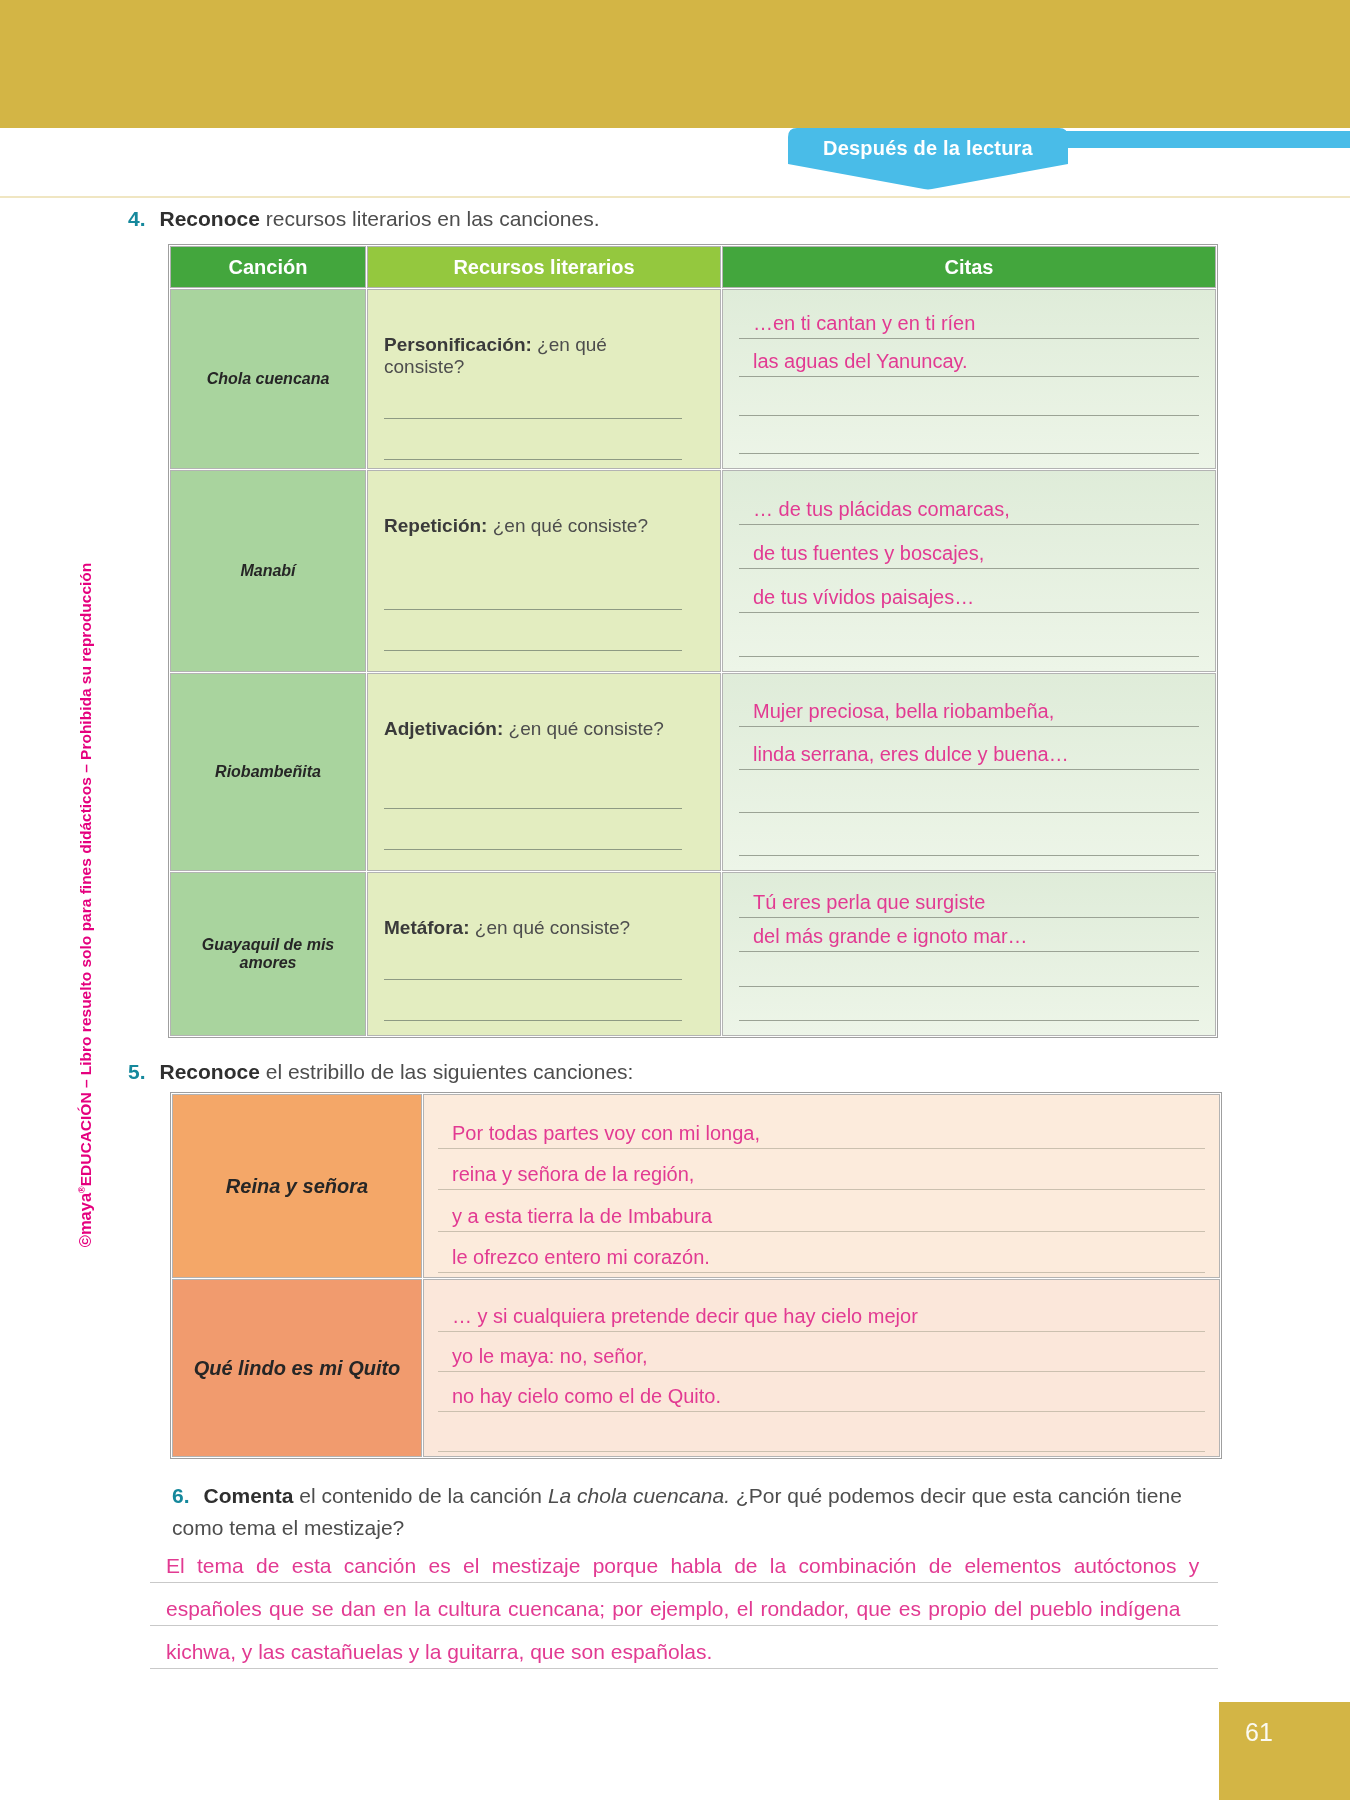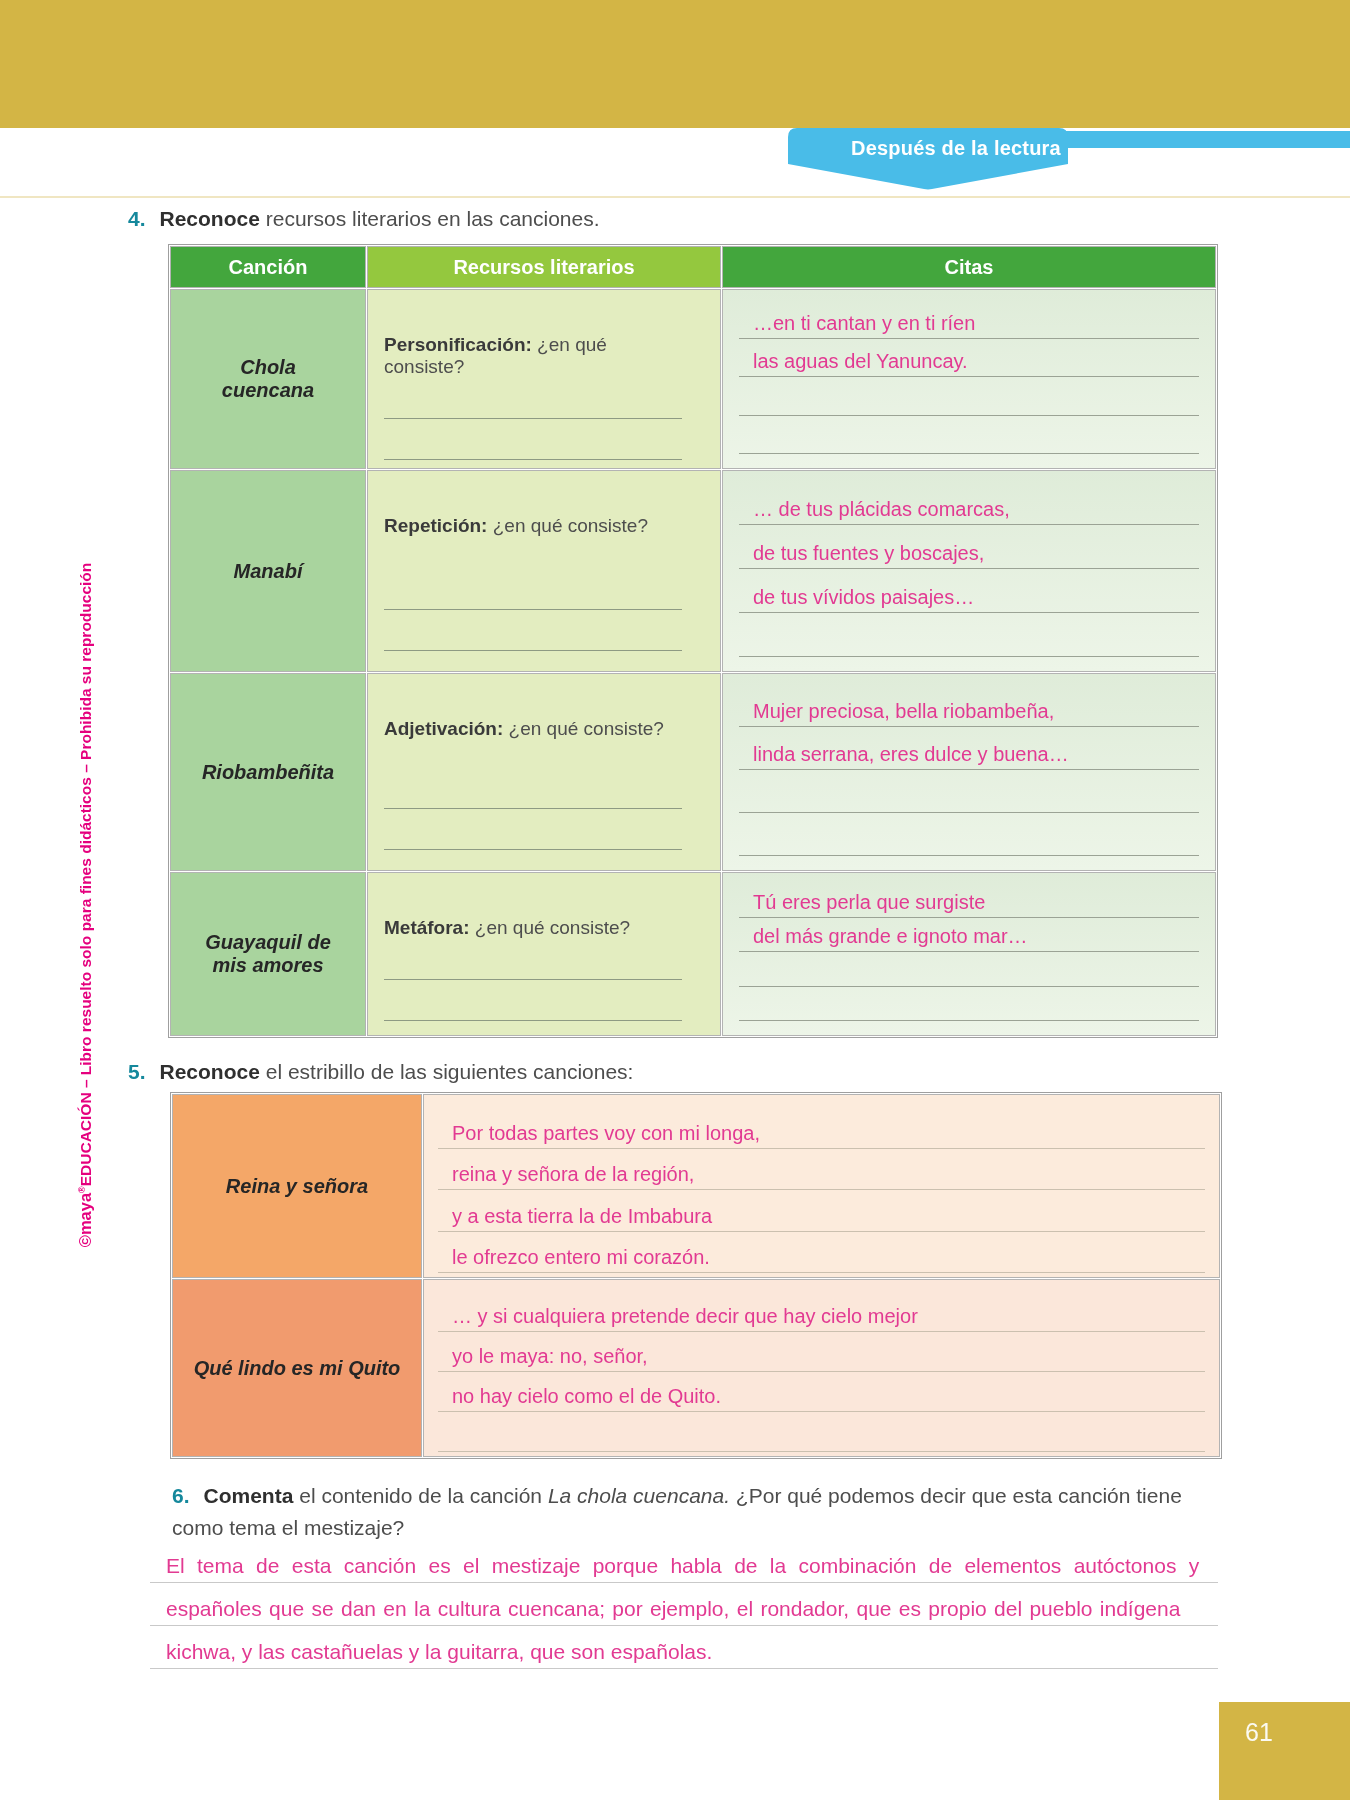--- a/index.html
+++ b/index.html
@@ -8,40 +8,40 @@
     font-family:"Liberation Sans", sans-serif;overflow:hidden;
   }
   
   .gold-band{position:absolute;left:0;top:0;width:1350px;height:128px;background:#d3b545;}
   .sep-line{position:absolute;left:0;top:196px;width:1350px;height:2px;background:#f0e6c2;}
   .ribbon-strip{position:absolute;left:1050px;top:131px;width:300px;height:17px;background:#49bce8;}
   .ribbon{position:absolute;left:788px;top:128px;width:280px;height:64px;}
   .ribbon svg{position:absolute;left:0;top:0;}
   .ribbon-label{
     position:absolute;left:0;top:9px;width:280px;text-align:center;
-    color:#ffffff;font-weight:bold;font-size:20px;letter-spacing:0.2px;padding-left:28px;
+    color:#ffffff;font-weight:bold;font-size:20px;letter-spacing:0.2px;
   }
   
   .ex-line{position:absolute;left:128px;font-size:21px;color:#4d4d4d;line-height:31px;}
   .ex-num{color:#15889c;font-weight:bold;margin-right:14px;}
   .ex-verb{color:#2f2f2f;font-weight:bold;}
   .italic{font-style:italic;}
   
   .sheet-table{
     position:absolute;background:#ffffff;border:1.5px solid #9f9f9f;padding:2px;
     display:grid;gap:3px;box-sizing:border-box;
   }
   .cell{box-shadow:0 0 0 1px #b3b3b3;box-sizing:border-box;}
   .th{display:flex;align-items:center;justify-content:center;
       color:#ffffff;font-weight:bold;font-size:20px;}
   .th-dark{background:#43a63d;}
   .th-light{background:#94c83e;}
   .song-cell{
     background:#a9d49e;display:flex;align-items:center;justify-content:center;
-    font-weight:bold;font-style:italic;font-size:20px;color:#262626;
+    font-weight:bold;font-style:italic;font-size:16px;color:#262626;
     text-align:center;padding:0 22px;
   }
   .resource-cell{
     background:#e3edc0;display:flex;flex-direction:column;
     padding:14px 38px 20px 16px;
   }
   .resource-label{font-size:19px;color:#3a3a3a;margin-top:30px;}
   .resource-label b{font-weight:bold;}
   .resource-label .q{color:#4d4d4d;font-weight:normal;}
   .resource-spacer{flex:1;}

